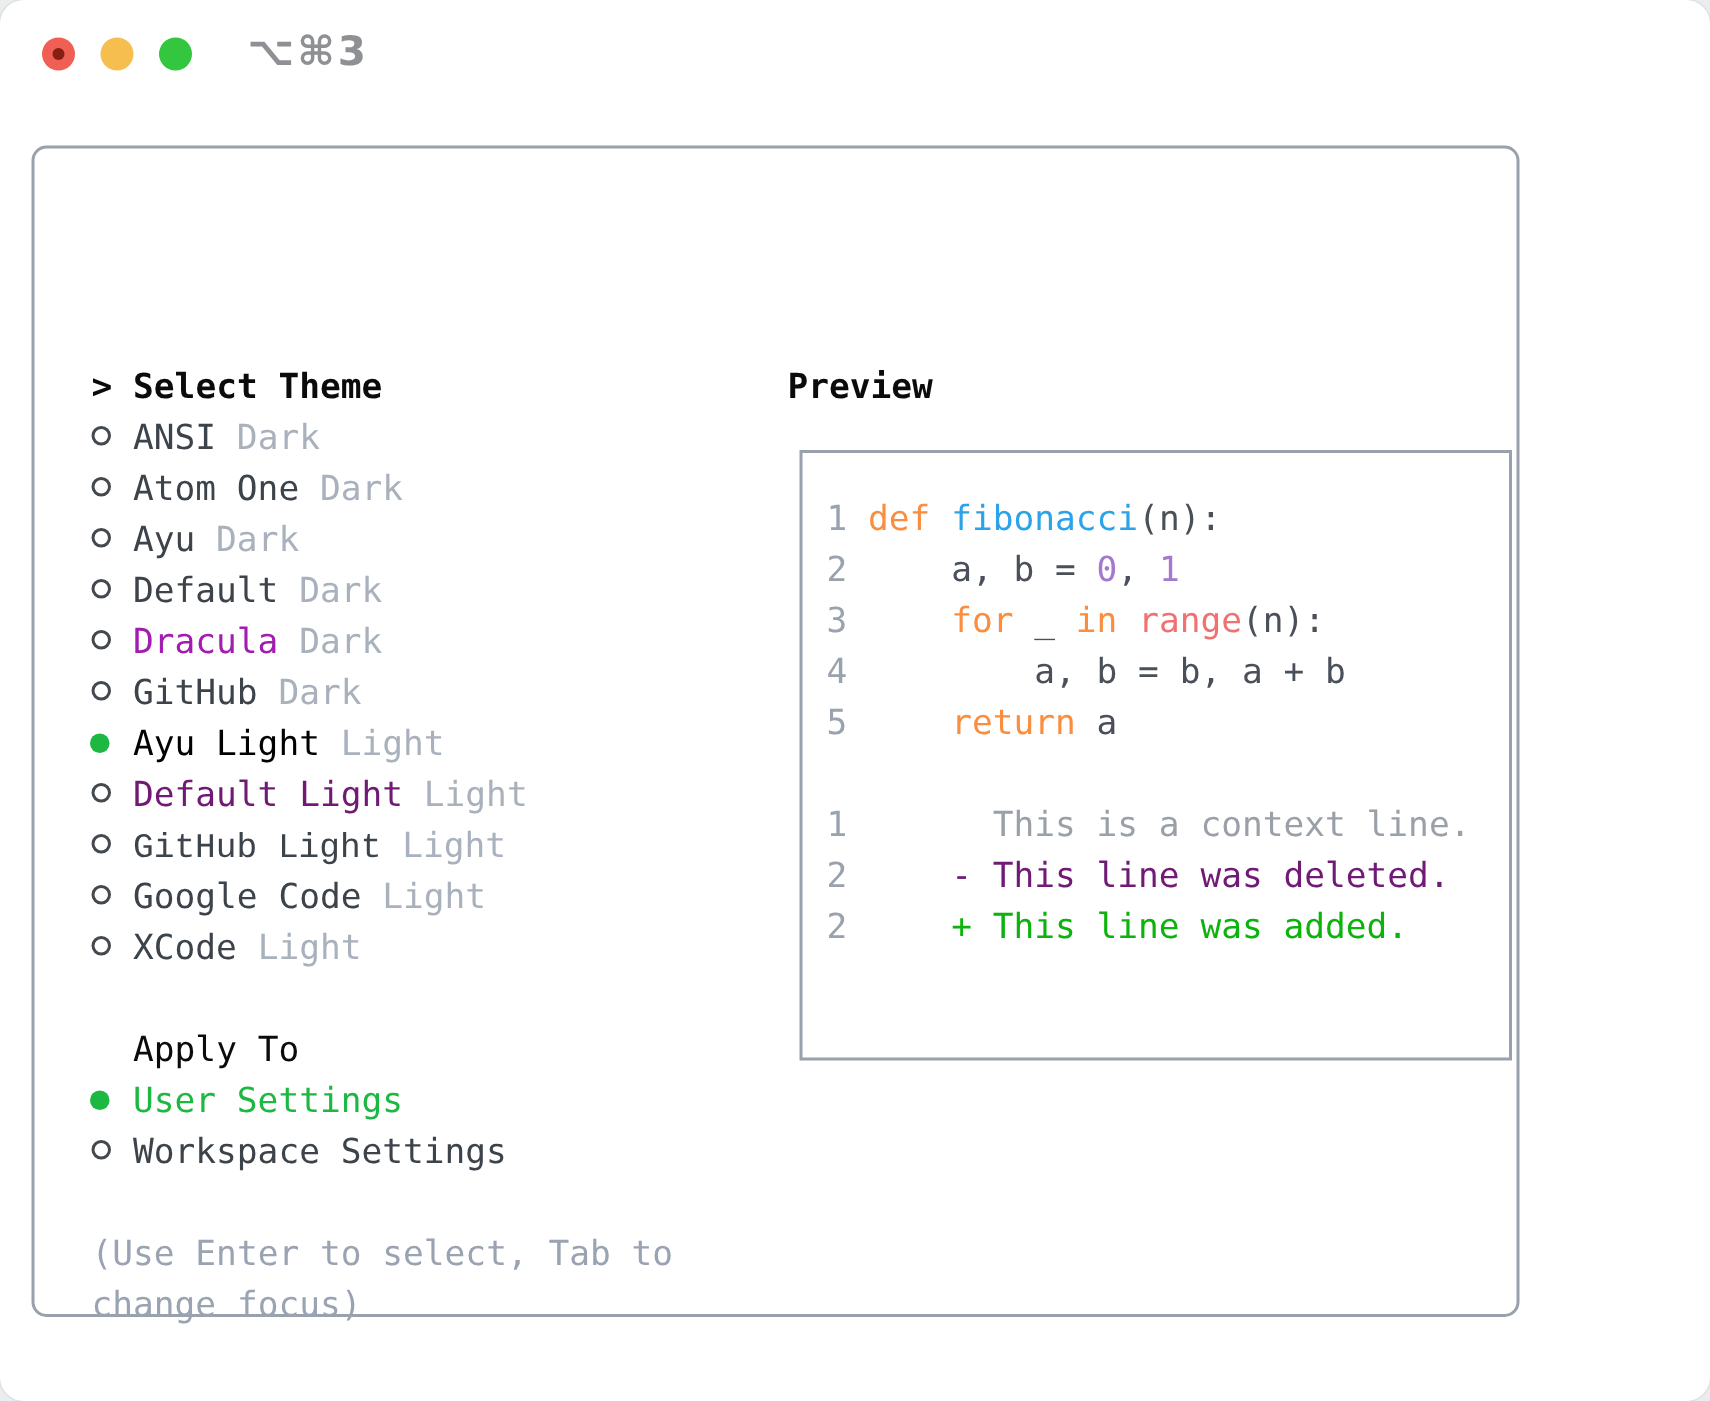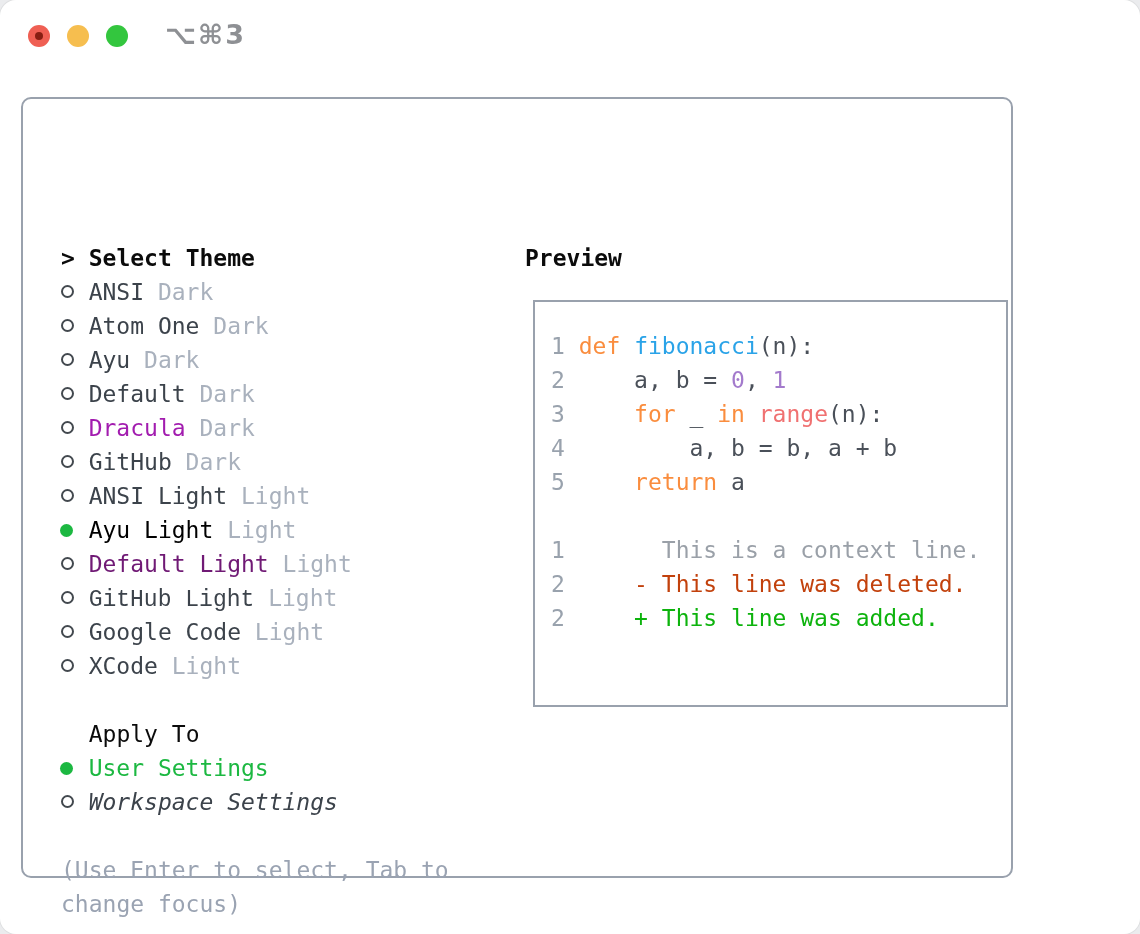--- a/index.html
+++ b/index.html
@@ -46,43 +46,42 @@
 
   <div class="panel">
     <div class="left-col">
         <div class="row"><span style="color: rgb(11, 11, 11); font-weight: bold;">&gt;</span><span> </span><span style="color: rgb(11, 11, 11); font-weight: bold;">Select Theme</span></div>
         <div class="row"><span class="mk"></span><span> </span><span style="color: rgb(60, 67, 75);">ANSI</span><span> </span><span style="color: rgb(169, 177, 189);">Dark</span></div>
         <div class="row"><span class="mk"></span><span> </span><span style="color: rgb(60, 67, 75);">Atom One</span><span> </span><span style="color: rgb(169, 177, 189);">Dark</span></div>
         <div class="row"><span class="mk"></span><span> </span><span style="color: rgb(60, 67, 75);">Ayu</span><span> </span><span style="color: rgb(169, 177, 189);">Dark</span></div>
         <div class="row"><span class="mk"></span><span> </span><span style="color: rgb(60, 67, 75);">Default</span><span> </span><span style="color: rgb(169, 177, 189);">Dark</span></div>
         <div class="row"><span class="mk"></span><span> </span><span style="color: #a21caf;">Dracula</span><span> </span><span style="color: rgb(169, 177, 189);">Dark</span></div>
         <div class="row"><span class="mk"></span><span> </span><span style="color: rgb(60, 67, 75);">GitHub</span><span> </span><span style="color: rgb(169, 177, 189);">Dark</span></div>
-        <div class="row"><span class="mk"></span><span> </span><span style="color: rgb(60, 67, 75);">ANSI Light</span><span> </span><span style="color: rgb(169, 177, 189);">Light</span></div>
         <div class="row"><span class="mk filled"></span><span> </span><span style="color: #000000;">Ayu Light</span><span> </span><span style="color: rgb(169, 177, 189);">Light</span></div>
         <div class="row"><span class="mk"></span><span> </span><span style="color: #701a75;">Default Light</span><span> </span><span style="color: rgb(169, 177, 189);">Light</span></div>
         <div class="row"><span class="mk"></span><span> </span><span style="color: rgb(60, 67, 75); font-family: Liberation Mono, monospace;">GitHub Light</span><span> </span><span style="color: rgb(169, 177, 189);">Light</span></div>
         <div class="row"><span class="mk"></span><span> </span><span style="color: rgb(60, 67, 75);">Google Code</span><span> </span><span style="color: rgb(169, 177, 189);">Light</span></div>
         <div class="row"><span class="mk"></span><span> </span><span style="color: rgb(60, 67, 75);">XCode</span><span> </span><span style="color: rgb(169, 177, 189);">Light</span></div>
         <div class="row">&nbsp;</div>
         <div class="row"><span>  </span><span style="color: rgb(11, 11, 11);">Apply To</span></div>
         <div class="row"><span class="mk filled"></span><span> </span><span style="color: rgb(28, 184, 65);">User Settings</span></div>
-        <div class="row"><span class="mk"></span><span> </span><span style="color: rgb(60, 67, 75); font-style: italic;">Workspace Settings</span></div>
+        <div class="row"><span class="mk"></span><span> </span><span style="color: rgb(60, 67, 75);">Workspace Settings</span></div>
         <div class="row">&nbsp;</div>
         <div class="row"><span style="color: rgb(154, 163, 178);">(Use Enter to select, Tab to</span></div>
         <div class="row"><span style="color: rgb(154, 163, 178);">change focus)</span></div>
       </div>
     <div class="preview-hdr" style="color: rgb(11, 11, 11);">Preview</div>
     <div class="preview-box">
       <div class="code" style="position:absolute;left:16px;top:27px;">
           <div class="row"><span style="color: rgb(153, 162, 173);">1</span><span> </span><span style="color: rgb(250, 141, 62);">def</span><span style="color: rgb(74, 80, 89);"> </span><span style="color: rgb(42, 163, 232);">fibonacci</span><span style="color: rgb(74, 80, 89);">(n):</span></div>
           <div class="row"><span style="color: rgb(153, 162, 173);">2</span><span> </span><span style="color: rgb(74, 80, 89);">    a, b = </span><span style="color: rgb(163, 122, 204);">0</span><span style="color: rgb(74, 80, 89);">, </span><span style="color: rgb(163, 122, 204);">1</span></div>
           <div class="row"><span style="color: rgb(153, 162, 173);">3</span><span> </span><span style="color: rgb(74, 80, 89);">    </span><span style="color: rgb(250, 141, 62);">for</span><span style="color: rgb(74, 80, 89);"> _ </span><span style="color: rgb(250, 141, 62);">in</span><span style="color: rgb(74, 80, 89);"> </span><span style="color: rgb(240, 113, 113);">range</span><span style="color: rgb(74, 80, 89);">(n):</span></div>
           <div class="row"><span style="color: rgb(153, 162, 173);">4</span><span> </span><span style="color: rgb(74, 80, 89);">        a, b = b, a + b</span></div>
           <div class="row"><span style="color: rgb(153, 162, 173);">5</span><span> </span><span style="color: rgb(74, 80, 89);">    </span><span style="color: rgb(250, 141, 62);">return</span><span style="color: rgb(74, 80, 89);"> a</span></div>
           <div class="row">&nbsp;</div>
           <div class="row"><span style="color: rgb(153, 162, 173);">1</span><span> </span><span style="color: rgb(154, 160, 168);">      This is a context line.</span></div>
-          <div class="row"><span style="color: rgb(153, 162, 173);">2</span><span> </span><span style="color: #c2410c;">    - This line was deleted.</span></div>
+          <div class="row"><span style="color: rgb(153, 162, 173);">2</span><span> </span><span style="color: #701a75;">    - This line was deleted.</span></div>
           <div class="row"><span style="color: rgb(153, 162, 173);">2</span><span> </span><span style="color: rgb(13, 179, 13);">    + This line was added.</span></div>
         </div>
     </div>
   </div>
 
 </div>
 
 </body></html>

